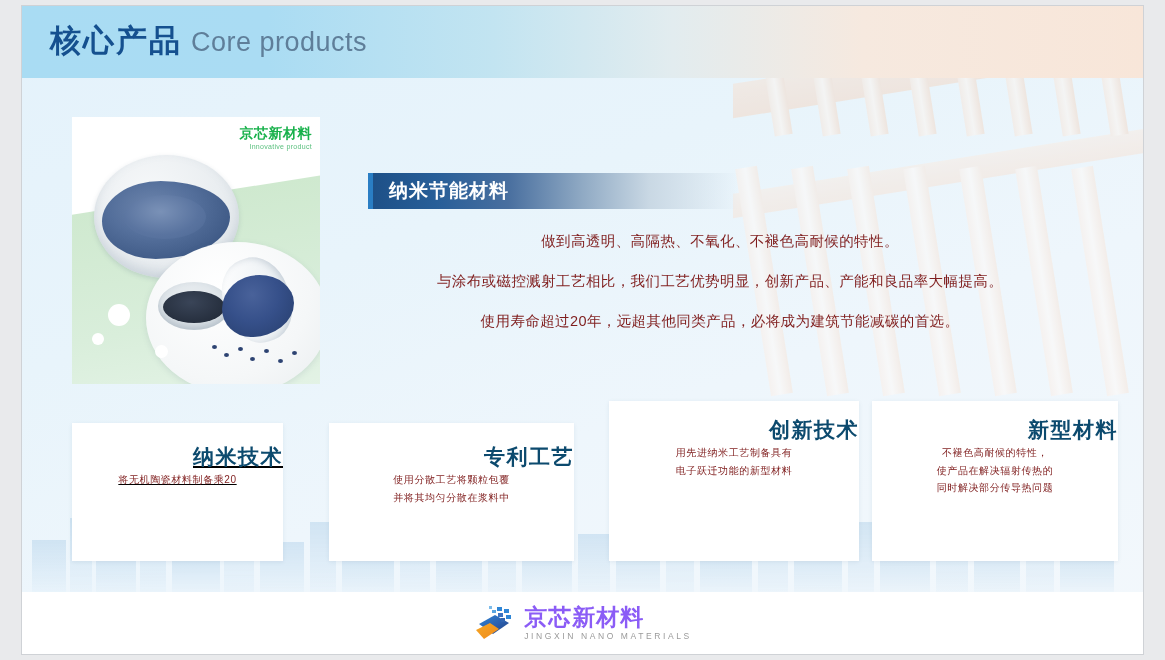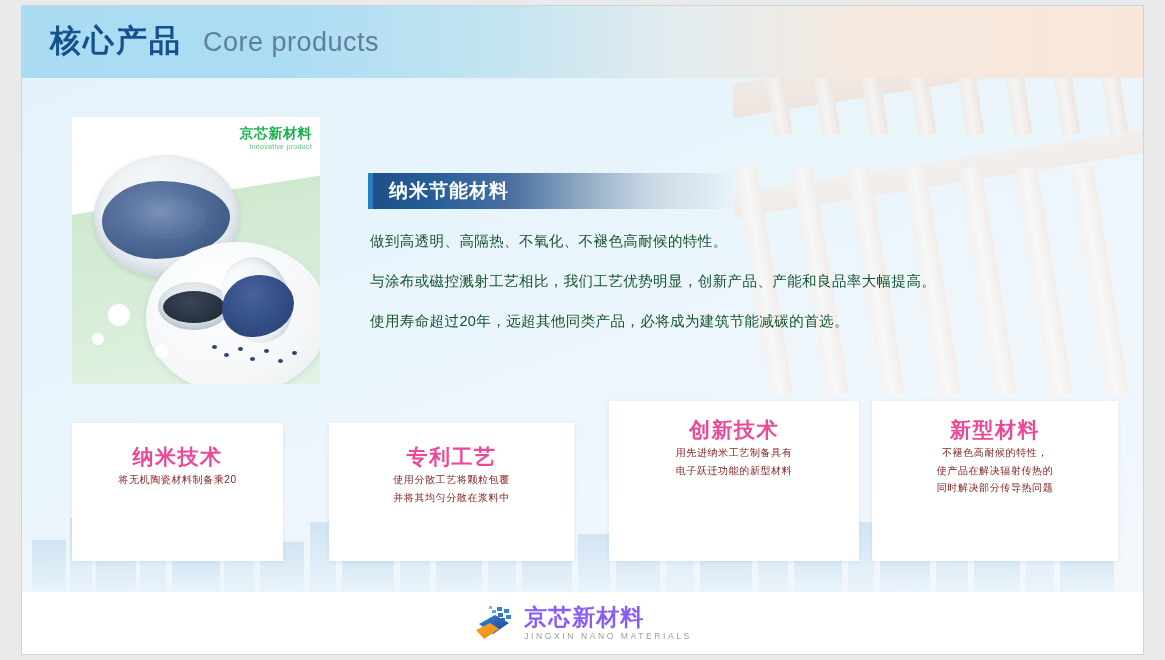--- a/index.html
+++ b/index.html
@@ -110,21 +110,21 @@
     background: linear-gradient(90deg,
       #a9dcf3 0%, #aadcf3 22%, #c2e4f1 42%,
       #e2ecef 58%, #f6e9df 75%, #f8e6d9 100%);
   }
   .header-inner {
     position: absolute;
     left: 28px;
     top: 14px;
     display: flex;
     align-items: baseline;
-    gap: 21px;
+    gap: 9px;
   }
   .header-cn {
     font-size: 31px;
     font-weight: bold;
     color: #15508f;
     letter-spacing: 2px;
   }
   .header-en {
     font-size: 27px;
     color: #5f7e99;
@@ -297,57 +297,59 @@
 
   
   .body-text {
     position: absolute;
     left: 348px;
     top: 225px;
     width: 700px;
   }
   .body-line {
     font-size: 14.5px;
-    color: #14532d;
+    color: #7f1d1d;
     line-height: 1.5;
     margin-bottom: 18px;
     letter-spacing: .4px;
+    text-align: center;
   }
 
   
   .cards {
     position: absolute;
     left: 50px;
     top: 395px;
     width: 1046px;
     height: 145px;
   }
   .card {
     position: absolute;
     background: #ffffff;
     box-shadow: 0 1px 4px rgba(70,100,130,.10);
     text-align: center;
     box-sizing: border-box;
   }
   .card-title {
     font-size: 21px;
     font-weight: bold;
-    color: #ec4899;
+    color: #0c4a6e;
     letter-spacing: 1.5px;
+    text-align: right;
   }
   .card-desc-line {
     font-size: 10px;
     color: #7f1d1d;
     line-height: 1.75;
     letter-spacing: .6px;
   }
   .card.short { top: 22px; height: 138px; padding-top: 20px; }
   .card.tall  { top: 0px;  height: 160px; padding-top: 15px; }
 
-  .card.c1 { left: 0px;   width: 211px; }
+  .card.c1 { left: 0px;   width: 211px; text-decoration: underline; }
   .card.c2 { left: 257px; width: 245px; }
   .card.c3 { left: 537px; width: 250px; }
   .card.c4 { left: 800px; width: 246px; }
 
   
   .footer {
     position: absolute;
     left: 0;
     bottom: 0;
     width: 100%;

